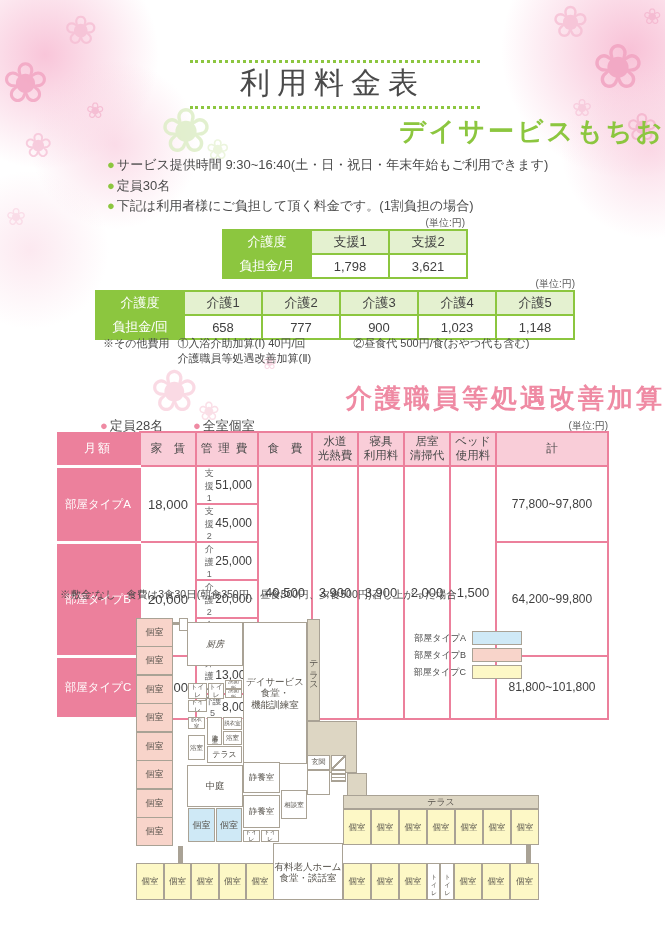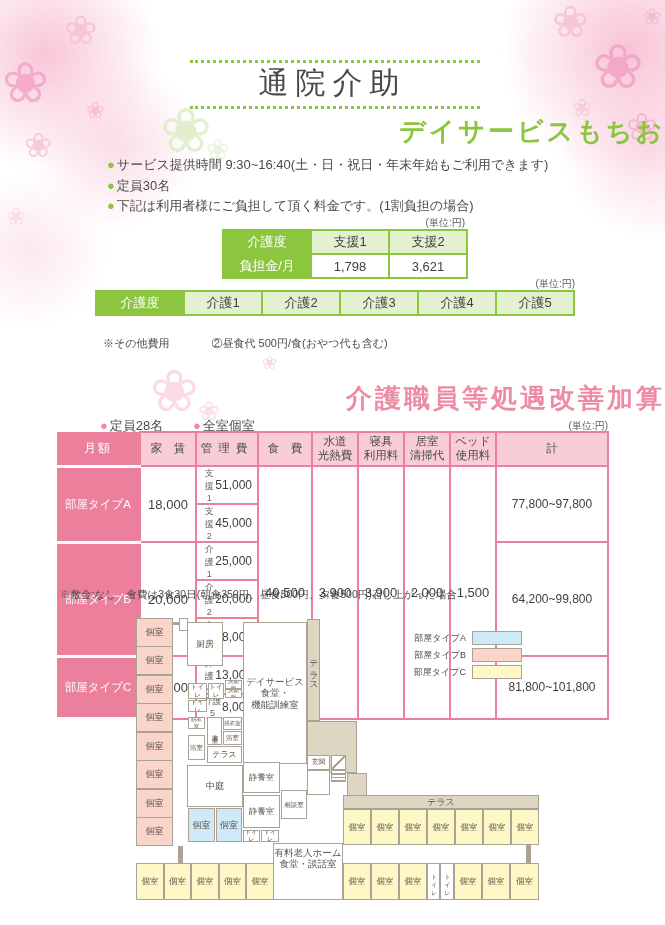--- a/index.html
+++ b/index.html
@@ -81,21 +81,21 @@
     display:flex;align-items:center;justify-content:center;text-align:center;
     line-height:1.2;white-space:pre-line;overflow:hidden}
   .t-tan{background:var(--terrace)}
   .t-a{background:var(--type-a)}
   .t-b{background:var(--type-b)}
   .t-c{background:var(--type-c)}
   .t-wall{background:var(--wall);border:none}
   .t-stairs{background:repeating-linear-gradient(180deg,#fff 0 2px,var(--wall) 2px 3.5px)}
   .t-stairs-diag{background:linear-gradient(to bottom right,#fff 46%,var(--wall) 46%,var(--wall) 54%,#fff 54%)}
   .vert{writing-mode:vertical-rl;letter-spacing:1px}
-  .al-top{align-items:flex-start;padding-top:3px}
+  .al-top{align-items:flex-start;padding-top:17px}
   #legend{position:absolute;left:275px;top:14px}
   .legend-row{display:flex;align-items:center;margin-bottom:3px}
   .legend-label{width:58px;text-align:right;font-size:9px;color:#4a4a4a;margin-right:6px}
   .legend-swatch{width:50px;height:14px;border:1.5px solid var(--wall)}
 </style>
 </head>
 <body>
 
 <div class="page">
 
@@ -118,21 +118,21 @@
     <i class="fl" style="left:160px;top:100px;font-size:62px;color:#dcedc4;opacity:.8">❀</i>
     <i class="fl" style="left:206px;top:136px;font-size:28px;color:#e4f1d0;opacity:.7">❀</i>
     <i class="fl" style="left:150px;top:362px;font-size:58px;color:#f9d2de;opacity:.8">❀</i>
     <i class="fl" style="left:198px;top:398px;font-size:26px;color:#f9d2de;opacity:.7">❀</i>
     <i class="fl" style="left:262px;top:354px;font-size:18px;color:#f5b8ce;opacity:.55">❀</i>
   </div>
 
   <div class="content">
 
     <div class="dotline" style="top:60px"></div>
-    <h1 class="page-title">通院介助</h1>
+    <h1 class="page-title">利用料金表</h1>
     <div class="dotline" style="top:106px"></div>
 
     <h2 class="h2 green" style="top:114px">デイサービスもちお</h2>
 
     <div class="bullets">
       <div><span class="dot">●</span><span>サービス提供時間 9:30~16:40(土・日・祝日・年末年始もご利用できます)</span></div>
       <div><span class="dot">●</span><span>定員30名</span></div>
       <div><span class="dot">●</span><span>下記は利用者様にご負担して頂く料金です。(1割負担の場合)</span></div>
     </div>
 
@@ -158,25 +158,37 @@
     <table class="gtable t2">
       <tbody>
           <tr>
         <th class="glabel c0">介護度</th>
         <th class="ghead c">介護1</th>
         <th class="ghead c">介護2</th>
         <th class="ghead c">介護3</th>
         <th class="ghead c">介護4</th>
         <th class="ghead c">介護5</th>
       </tr>
+      <tr>
+        <td class="glabel">負担金/回</td>
+        <td class="gval">658</td>
+        <td class="gval">777</td>
+        <td class="gval">900</td>
+        <td class="gval">1,023</td>
+        <td class="gval">1,148</td>
+      </tr>
     </tbody>
       </table>
 
     <div class="dsnote">
       <div>※その他費用</div>
+      <div class="n2">
+        <div>①入浴介助加算(Ⅰ) 40円/回</div>
+        <div>介護職員等処遇改善加算(Ⅱ)</div>
+      </div>
       <div class="n3">②昼食代 500円/食(おやつ代も含む)</div>
     </div>
 
     <h2 class="h2 pink" style="top:381px">介護職員等処遇改善加算</h2>
 
     <div class="hbullets">
       <span class="bi"><span class="dot">●</span><span>定員28名</span></span>
       <span class="bi"><span class="dot">●</span><span>全室個室</span></span>
     </div>
     <span class="unit u3">(単位:円)</span>
@@ -302,21 +314,21 @@
           </div>
         </div>
     <div class="room t-tan vert" style="left: 174px; top: 2px; width: 13px; height: 102px; font-size: 9px;">テラス</div>
         <div class="room t-tan" style="left: 174px; top: 104px; width: 50px; height: 52px;"></div>
         <div class="room t-tan" style="left: 214px; top: 156px; width: 20px; height: 24px;"></div>
         <div class="room t-tan" style="left: 210px; top: 178px; width: 196px; height: 14px; font-size: 9px;">テラス</div>
         <div class="room t-wall" style="left: 40px; top: 5px; width: 8px; height: 3px;"></div>
         <div class="room t-wall" style="left: 45px; top: 229px; width: 5px; height: 17px;"></div>
         <div class="room t-wall" style="left: 393px; top: 228px; width: 5px; height: 18px;"></div>
         <div class="room t-w" style="left: 46px; top: 1px; width: 9px; height: 13px;"></div>
-        <div class="room t-w" style="left: 54px; top: 5px; width: 36px; height: 44px; font-size: 9px;">厨房</div>
+        <div class="room t-w" style="left: 54px; top: 5px; width: 56px; height: 44px; font-size: 9px; font-style: italic;">厨房</div>
         <div class="room t-w" style="left: 110px; top: 5px; width: 64px; height: 142px; font-size: 9.5px;">デイサービス
 食堂・
 機能訓練室</div>
         <div class="room t-w" style="left: 55px; top: 66px; width: 19px; height: 16px; font-size: 6.5px;">トイレ</div>
         <div class="room t-w" style="left: 75px; top: 66px; width: 16px; height: 16px; font-size: 6.5px;">トイレ</div>
         <div class="room t-w" style="left: 92px; top: 63px; width: 17px; height: 9px; font-size: 5.5px;">洗面所</div>
         <div class="room t-w" style="left: 92px; top: 72px; width: 17px; height: 9px; font-size: 5.5px;">洗面所</div>
         <div class="room t-w" style="left: 55px; top: 83px; width: 19px; height: 12px; font-size: 6.5px;">トイレ</div>
         <div class="room t-w" style="left: 55px; top: 100px; width: 17px; height: 12px; font-size: 5.5px;">脱衣室</div>
         <div class="room t-w vert" style="left: 74px; top: 100px; width: 15px; height: 28px; font-size: 6px;">洗濯室</div>

